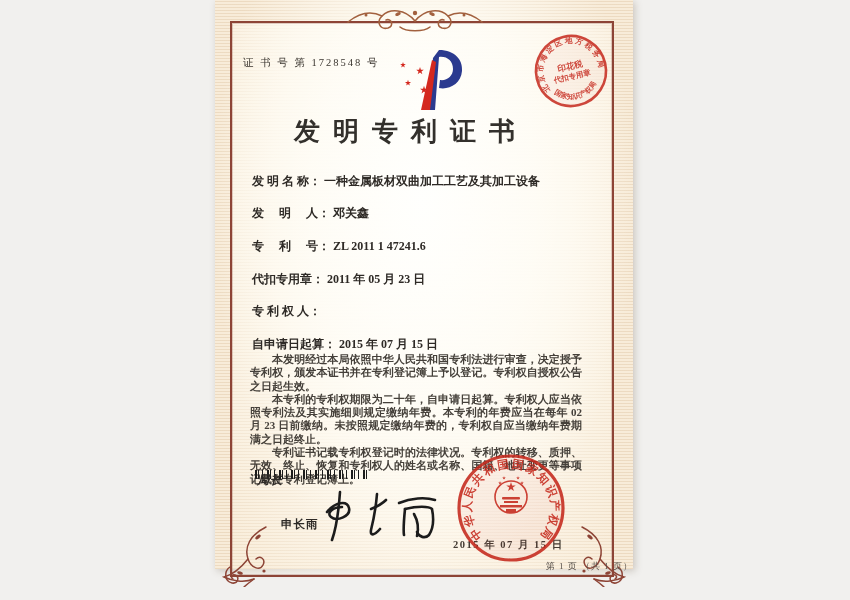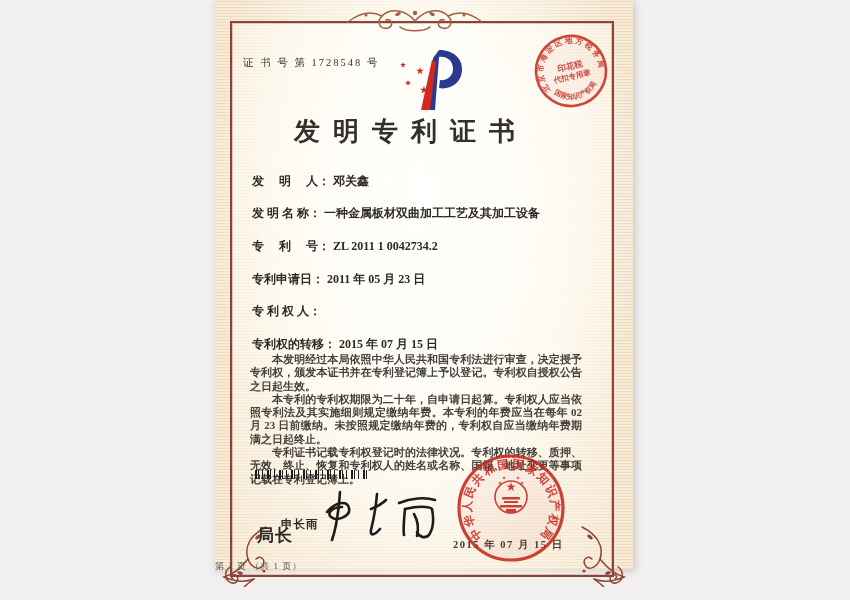--- a/index.html
+++ b/index.html
@@ -40,31 +40,31 @@
   .paragraphs{
     position:absolute;left:35px;top:353px;width:332px;z-index:4;
     font-size:11px;line-height:13.3px;color:#45403a;text-align:justify;
   }
   .paragraphs p{margin:0;text-indent:2em;font-weight:600;}
   .barcode{
     position:absolute;left:40px;top:470px;width:112px;height:9px;z-index:4;
     background:
       repeating-linear-gradient(90deg,#1c1c1c 0 2px,transparent 2px 3px,#1c1c1c 3px 4px,transparent 4px 7px,#1c1c1c 7px 8px,transparent 8px 12px);
   }
-  .director-title{position:absolute;left:42px;top:524px;z-index:4;font-size:17px;font-weight:700;color:#2e2a26;letter-spacing:1px;}
+  .director-title{position:absolute;left:42px;top:472px;z-index:4;font-size:12px;font-weight:700;color:#2e2a26;letter-spacing:1px;font-style:italic;}
   .director-name{position:absolute;left:42px;top:517px;z-index:4;font-size:11.5px;font-weight:700;color:#2e2a26;letter-spacing:1px;margin-left:24px;}
   .signature{position:absolute;left:98px;top:484px;width:128px;height:60px;z-index:4;}
   .seal{position:absolute;left:239px;top:451px;width:114px;height:114px;z-index:6;opacity:.88;}
   .seal-date{
     position:absolute;left:238px;top:538px;z-index:5;
     font-size:10.5px;color:#443c34;letter-spacing:1.5px;font-weight:600;
   }
   .tax-stamp{position:absolute;left:317px;top:32px;width:78px;height:78px;z-index:6;opacity:.85;transform:rotate(-13deg);}
   .page-footer{
-    position:absolute;left:0;top:560px;width:100%;z-index:4;text-align:left;
+    position:absolute;left:0;top:560px;width:100%;z-index:4;text-align:right;
     font-size:9px;color:#57504a;letter-spacing:1px;
   }
   svg text{font-family:"Liberation Serif","DejaVu Serif",serif;}
 </style>
 </head>
 <body>
 
 <div class="paper">
 
   <div class="frame"></div>
@@ -126,40 +126,40 @@
     <g>
       <path fill="#2b3a8f" d="M46,2 C62,2 70,12 69,23 C68,36 56,42 46,40 L47,32 C54,33 60,28 60,21 C60,13 54,8 46,9 L42,62 L35,62 L40,10 Z"></path>
       <path fill="#d4281e" d="M39,12 L43,14 L37,62 L28,62 Z"></path>
     </g>
   </svg>
 
   <div class="title">发明专利证书</div>
 
   <div class="fields">
     <div class="field-row">
+      <span class="field-label">发 明 名 称：</span>
+      <span class="field-value">一种金属板材双曲加工工艺及其加工设备</span>
+    </div>
+    <div class="field-row">
       <span class="field-label">发　 明　 人：</span>
       <span class="field-value">邓关鑫</span>
     </div>
     <div class="field-row">
-      <span class="field-label">发 明 名 称：</span>
-      <span class="field-value">一种金属板材双曲加工工艺及其加工设备</span>
-    </div>
-    <div class="field-row">
       <span class="field-label">专　 利　 号：</span>
-      <span class="field-value">ZL 2011 1 0042734.2</span>
-    </div>
-    <div class="field-row">
-      <span class="field-label">专利申请日：</span>
+      <span class="field-value">ZL 2011 1 47241.6</span>
+    </div>
+    <div class="field-row">
+      <span class="field-label">代扣专用章：</span>
       <span class="field-value">2011 年 05 月 23 日</span>
     </div>
     <div class="field-row">
       <span class="field-label">专 利 权 人：</span>
     </div>
     <div class="field-row">
-      <span class="field-label">专利权的转移：</span>
+      <span class="field-label">自申请日起算：</span>
       <span class="field-value">2015 年 07 月 15 日</span>
     </div>
   </div>
 
   <div class="paragraphs">
     <p>本发明经过本局依照中华人民共和国专利法进行审查，决定授予专利权，颁发本证书并在专利登记簿上予以登记。专利权自授权公告之日起生效。</p>
     <p>本专利的专利权期限为二十年，自申请日起算。专利权人应当依照专利法及其实施细则规定缴纳年费。本专利的年费应当在每年 02 月 23 日前缴纳。未按照规定缴纳年费的，专利权自应当缴纳年费期满之日起终止。</p>
     <p>专利证书记载专利权登记时的法律状况。专利权的转移、质押、无效、终止、恢复和专利权人的姓名或名称、国籍、地址变更等事项记载在专利登记簿上。</p>
   </div>
 

